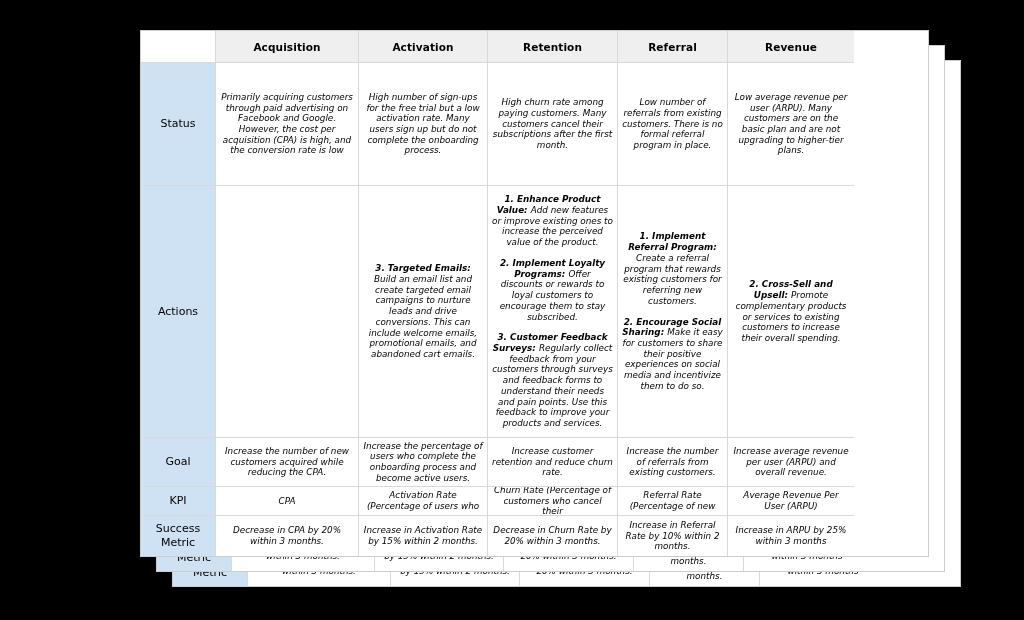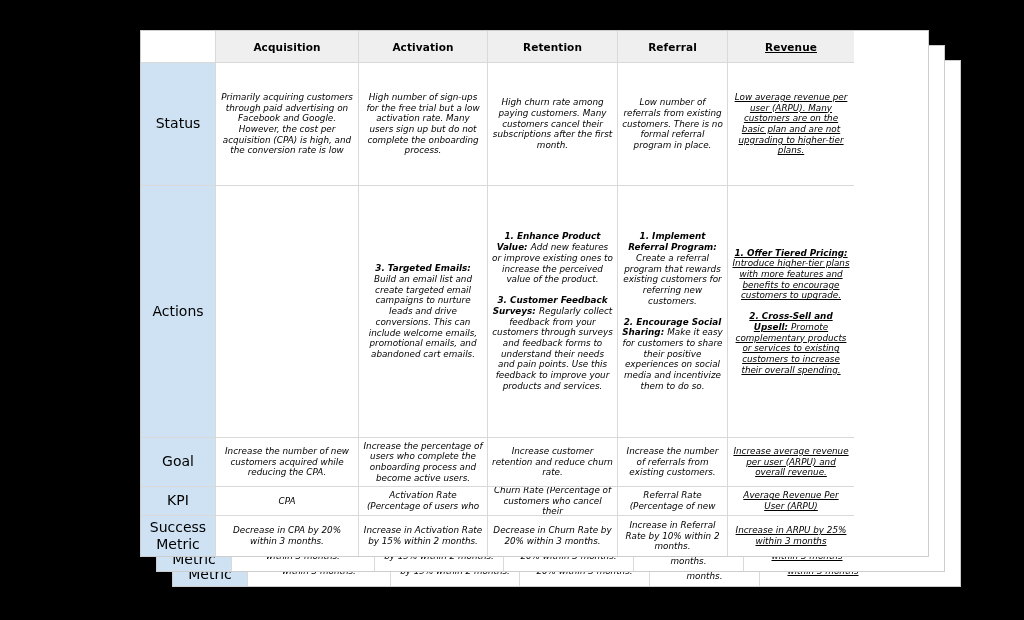--- a/index.html
+++ b/index.html
@@ -17,29 +17,29 @@
   .pos1{left:140px;top:30px;z-index:3;}
   .pos2{left:156px;top:45px;z-index:2;}
   .pos3{left:172px;top:60px;z-index:1;}
   .cell{
     box-sizing:border-box;overflow:hidden;
     border-right:1px solid var(--border,#d9d9d9);
     border-bottom:1px solid var(--border,#d9d9d9);
     display:flex;flex-direction:column;align-items:center;justify-content:center;
     text-align:center;padding:1px 4px;color:var(--text,#000);
   }
-  .cell:nth-child(6n){border-right:none;text-decoration:underline;}
+  .cell:nth-child(6n){border-right:none;}
   .cell:nth-child(n+31){border-bottom:none;}
   .corner-cell{background:var(--sheet,#fff);}
   .header-cell{
     background:var(--header,#efefef);font-weight:bold;font-size:10.5px;
     letter-spacing:.1px;
   }
   .label-cell{
-    background:var(--label,#cfe2f3);font-size:14px;line-height:1.25;
+    background:var(--label,#cfe2f3);font-size:11px;line-height:1.25;
   }
   .body-cell{
     font-style:italic;font-size:8.8px;line-height:1.22;
   }
   .para{margin:5px 0;}
   .para b{font-weight:bold;}
 </style>
 </head>
 <body>
 
@@ -168,28 +168,28 @@
       <div class="cell body-cell">Low number of referrals from existing customers. There is no formal referral program in place.</div>
       <div class="cell body-cell">Low average revenue per user (ARPU). Many customers are on the basic plan and are not upgrading to higher-tier plans.</div>
       <div class="cell label-cell">Actions</div>
       <div class="cell body-cell">
       </div>
       <div class="cell body-cell">
         <div class="para"><b>3. Targeted Emails: </b>Build an email list and create targeted email campaigns to nurture leads and drive conversions. This can include welcome emails, promotional emails, and abandoned cart emails.</div>
       </div>
       <div class="cell body-cell">
         <div class="para"><b>1. Enhance Product Value: </b>Add new features or improve existing ones to increase the perceived value of the product.</div>
+        <div class="para"><b>2. Implement Loyalty Programs: </b>Offer discounts or rewards to loyal customers to encourage them to stay subscribed.</div>
         <div class="para"><b>3. Customer Feedback Surveys: </b>Regularly collect feedback from your customers through surveys and feedback forms to understand their needs and pain points. Use this feedback to improve your products and services.</div>
       </div>
       <div class="cell body-cell">
         <div class="para"><b>1. Implement Referral Program: </b>Create a referral program that rewards existing customers for referring new customers.</div>
         <div class="para"><b>2. Encourage Social Sharing: </b>Make it easy for customers to share their positive experiences on social media and incentivize them to do so.</div>
       </div>
       <div class="cell body-cell">
-        <div class="para"><b>1. Offer Tiered Pricing: </b>Introduce higher-tier plans with more features and benefits to encourage customers to upgrade.</div>
         <div class="para"><b>2. Cross-Sell and Upsell: </b>Promote complementary products or services to existing customers to increase their overall spending.</div>
       </div>
       <div class="cell label-cell">Goal</div>
       <div class="cell body-cell">Increase the number of new customers acquired while reducing the CPA.</div>
       <div class="cell body-cell">Increase the percentage of users who complete the onboarding process and become active users.</div>
       <div class="cell body-cell">Increase customer retention and reduce churn rate.</div>
       <div class="cell body-cell">Increase the number of referrals from existing customers.</div>
       <div class="cell body-cell">Increase average revenue per user (ARPU) and overall revenue.</div>
       <div class="cell label-cell">KPI</div>
       <div class="cell body-cell">CPA</div>

